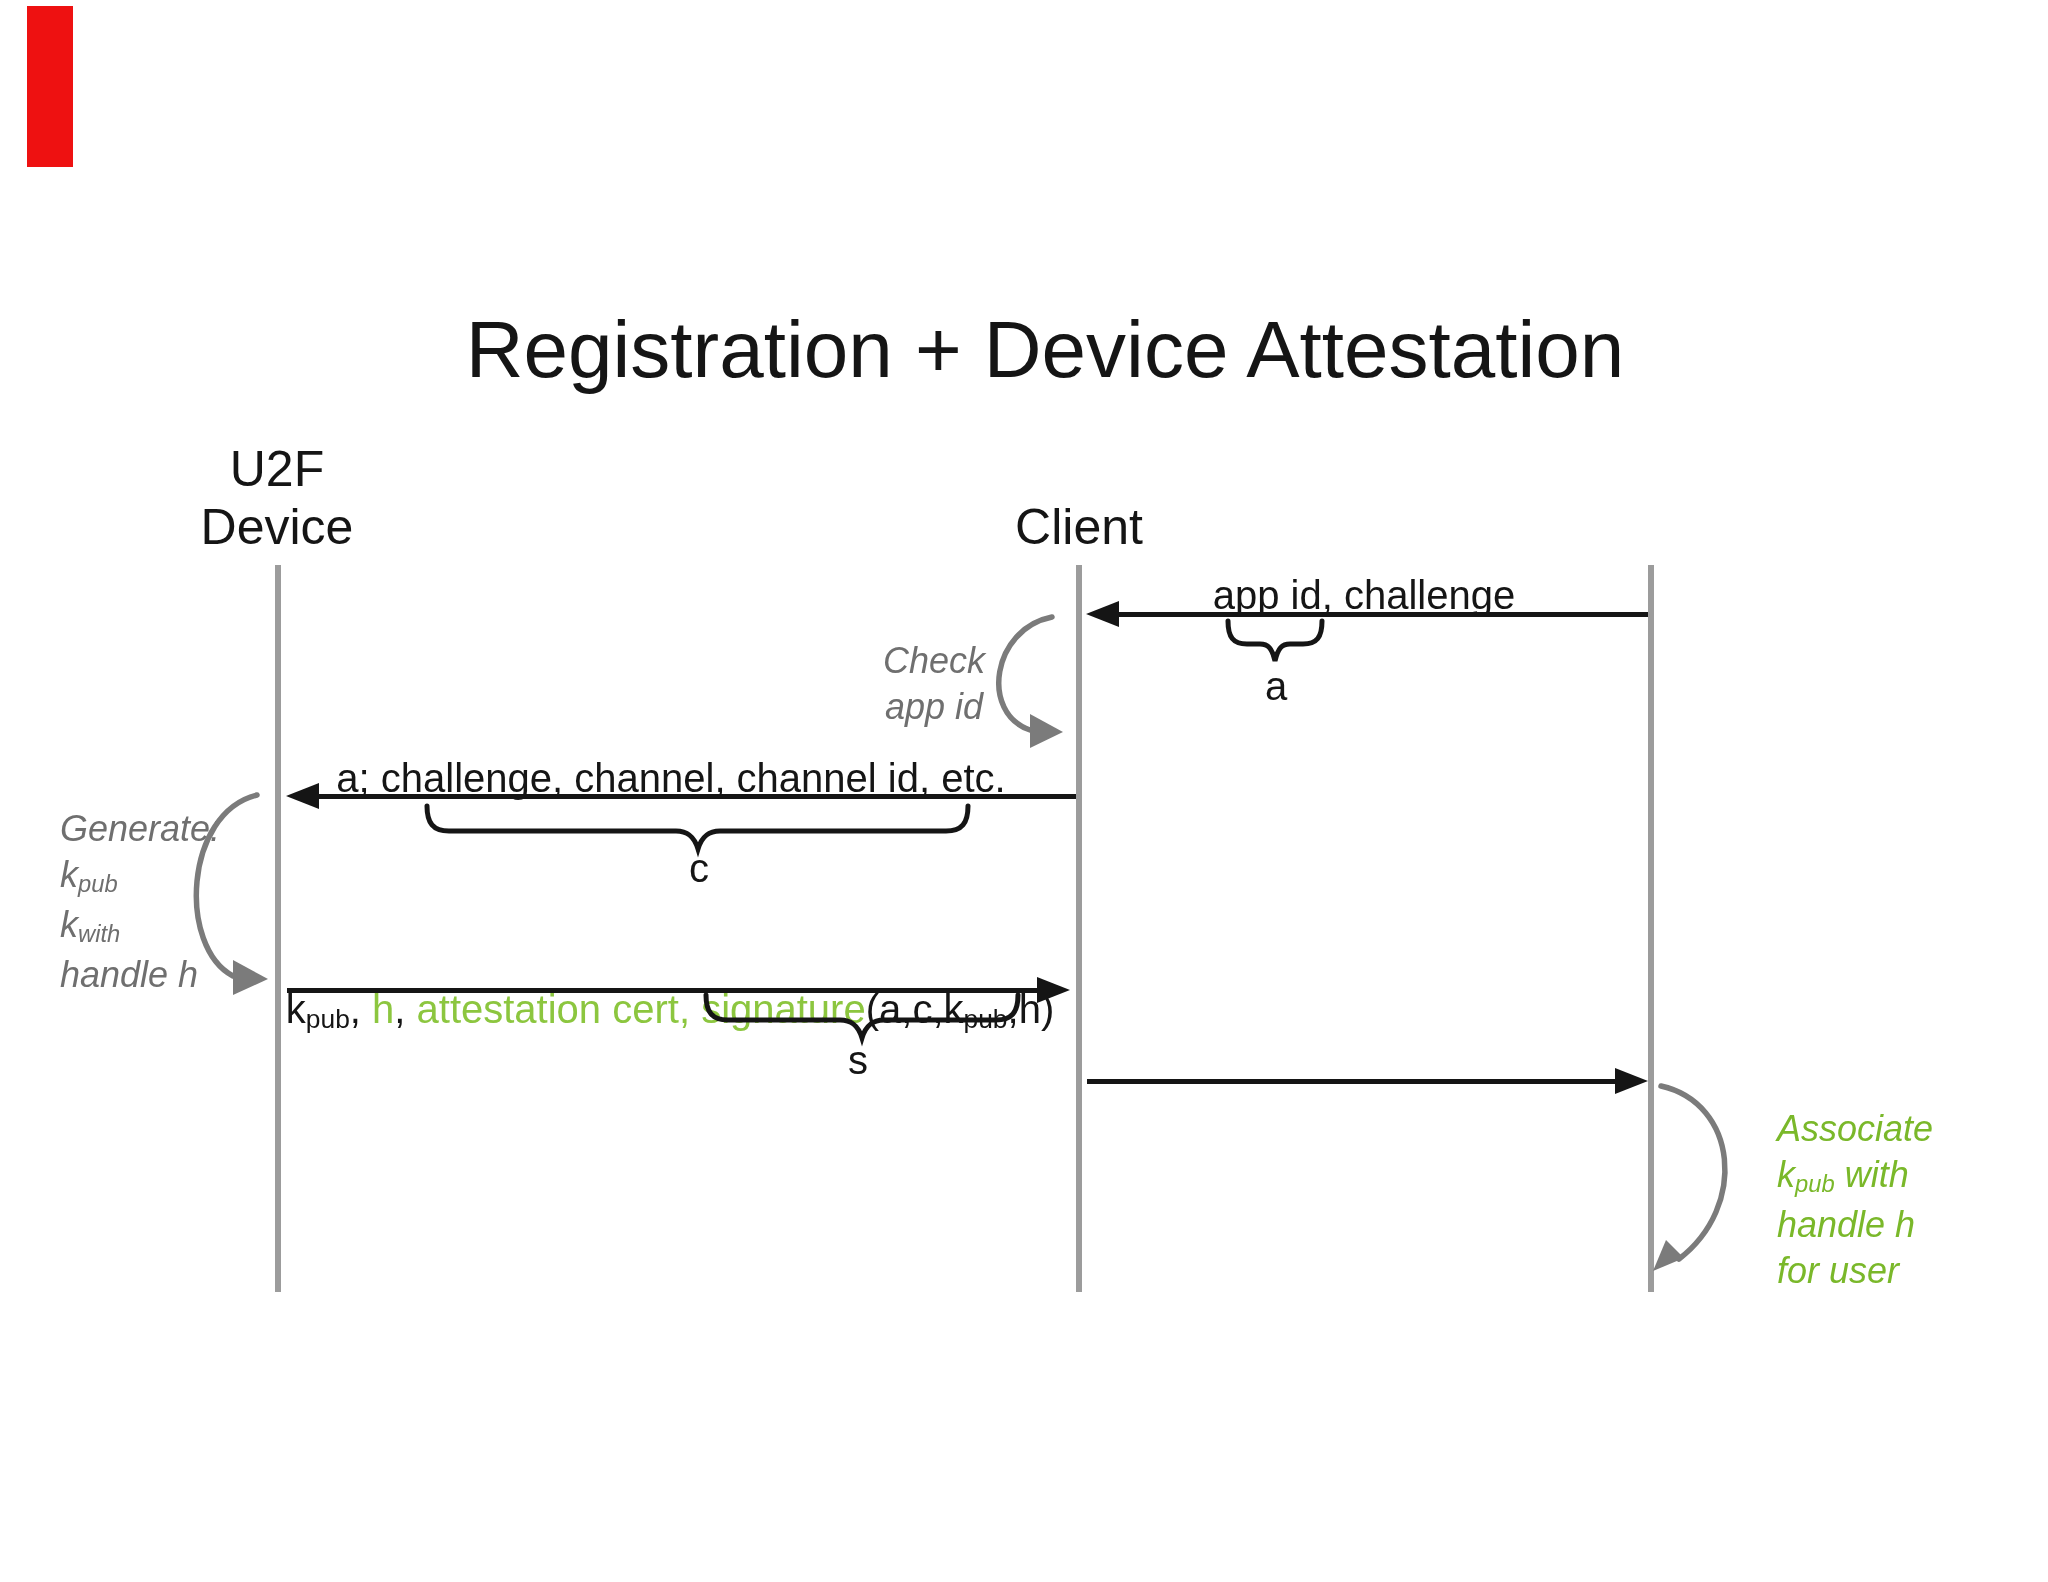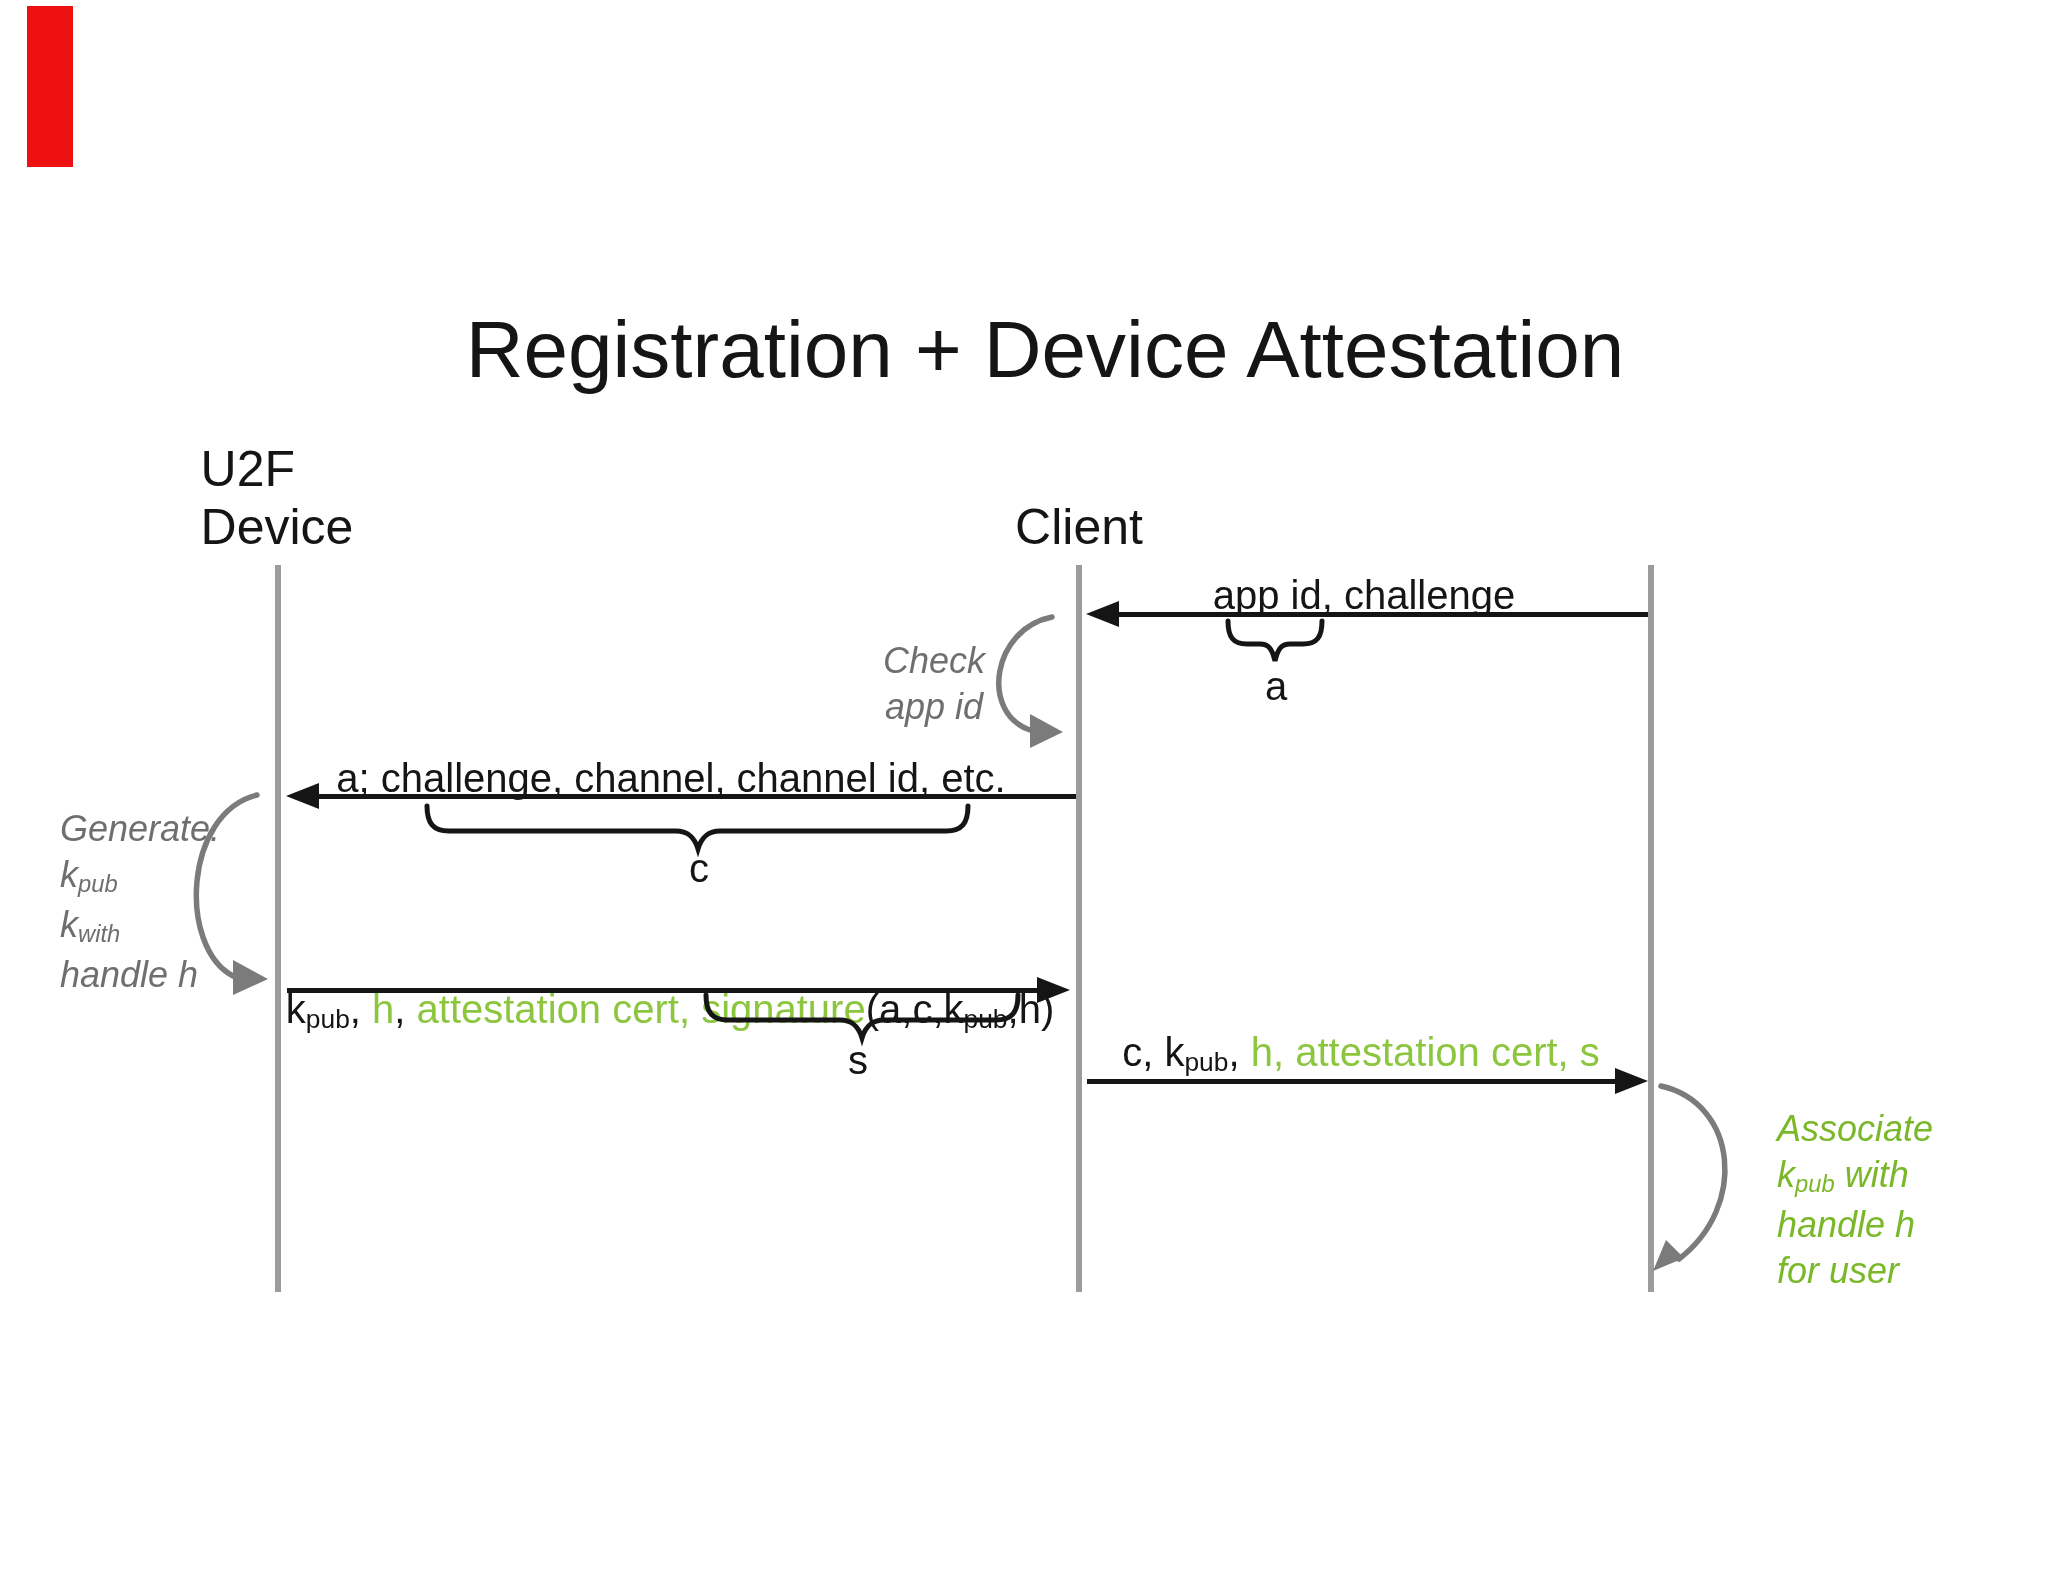--- a/index.html
+++ b/index.html
@@ -6,21 +6,21 @@
   .slide{
     position:relative;width:2048px;height:1292px;background:#ffffff;
     font-family:"Liberation Sans",sans-serif;overflow:hidden;
   }
   .red-marker{position:absolute;left:27px;top:6px;width:46px;height:161px;background:var(--red-marker);}
   .title{
     position:absolute;left:1045px;top:304px;transform:translateX(-50%);
     font-size:80px;color:var(--text-black);white-space:nowrap;
   }
   .actor{
-    position:absolute;transform:translateX(-50%);
+    position:absolute;transform:translateX(-50%);text-align:center;
     font-size:50px;line-height:58px;color:var(--text-black);white-space:nowrap;
   }
   .lifeline{position:absolute;top:565px;width:6px;height:745px;background:var(--gray-lifeline);}
   .mline{position:absolute;height:5px;background:var(--text-black);}
   .head{position:absolute;width:0;height:0;border-top:13px solid transparent;border-bottom:13px solid transparent;}
   .head.hl{border-right:33px solid var(--text-black);}
   .head.hr{border-left:33px solid var(--text-black);}
   .mlabel{
     position:absolute;transform:translateX(-50%);font-size:40px;line-height:40px;
     white-space:nowrap;color:var(--text-black);
@@ -70,21 +70,20 @@
   <div class="mlabel" style="left:671px;top:758px;"><span>a; challenge, channel, channel id, etc.</span></div>
   <div class="mline" style="left:314px;top:794px;width:762px;"></div>
   <div class="head hl" style="left:286px;top:783px;"></div>
   <div class="blabel" style="left:699px;top:848px;">c</div>
 
   <div class="mlabel" style="left:670px;top:950px;margin-top:39px;"><span>k</span><span class="sub">pub</span><span>, </span><span class="g">h</span><span>, </span><span class="g">attestation cert, </span><span class="g">signature</span><span>(a,c,k</span><span class="sub">pub</span><span>,h)</span></div>
   <div class="mline" style="left:287px;top:988px;width:751px;"></div>
   <div class="head hr" style="left:1037px;top:977px;"></div>
   <div class="blabel" style="left:858px;top:1040px;">s</div>
 
-  <div class="mlabel" style="left:1361px;top:1032px;"><span>c, k</span><span class="sub">pub</span><span>, </span><span class="g">h, </span><span class="g">attestation cert, s</span></div>
   <div class="mline" style="left:1087px;top:1079px;width:529px;"></div>
   <div class="head hr" style="left:1615px;top:1068px;"></div>
 
   <div class="note gray centered" style="left:934px;top:638px;text-align:center;">
       <div><span>Check</span></div>
       <div><span>app id</span></div>
     </div>
   <div class="note gray" style="left:60px;top:806px;">
       <div><span>Generate:</span></div>
       <div><span>k</span><span class="sub">pub</span></div>

